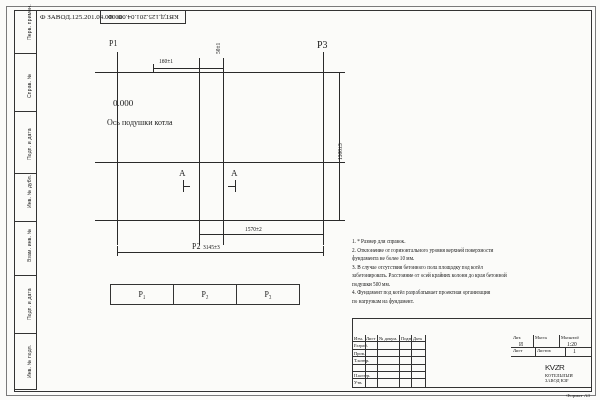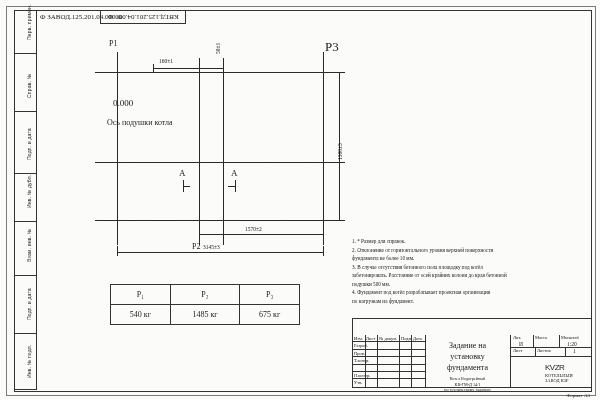--- a/index.html
+++ b/index.html
@@ -106,21 +106,21 @@
     <div class="tick" style="left:226px;top:120px"></div>
     <div class="tick" style="left:20px;top:178px"></div>
     <div class="tick" style="left:102px;top:178px"></div>
     <div class="tick" style="left:126px;top:178px"></div>
     <div class="tick" style="left:226px;top:178px"></div>
 
     <div class="ln v" style="left:22px;top:12px;height:20px"></div>
     <div class="lbl" style="left:14px;top:-1px;font-size:8px">P1</div>
 
     <div class="ln v" style="left:228px;top:12px;height:20px"></div>
-    <div class="lbl" style="left:230px;top:-1px;font-size:13px">P3</div>
+    <div class="lbl" style="left:222px;top:-1px;font-size:10px">P3</div>
 
     <div class="ln v" style="left:104px;top:180px;height:22px"></div>
     <div class="lbl" style="left:97px;top:202px;font-size:8px">P2</div>
 
     <div class="lbl" style="left:18px;top:58px;font-size:9px">0.000</div>
     <div class="lbl" style="left:12px;top:78px;font-size:8px">Ось подушки котла</div>
 
     <div class="ln h" style="left:58px;top:28px;width:46px"></div>
     <div class="ln v" style="left:58px;top:24px;height:8px"></div>
     <div class="ln v" style="left:104px;top:24px;height:8px"></div>
@@ -150,25 +150,20 @@
     <div class="dimtxt" style="left:108px;top:204px">3145±3</div>
   </div>
 
 
   <table class="ptable">
     <tbody>
         <tr>
       <td>P₁</td>
       <td>P₂</td>
       <td>P₃</td>
-    </tr>
-    <tr>
-      <td>540 кг</td>
-      <td>1485 кг</td>
-      <td>675 кг</td>
     </tr>
   </tbody>
     </table>
 
   <div class="notes">
     <div>1.  * Размер для справок.</div>
     <div>2.  Отклонение от горизонтального уровня верхней поверхности</div>
     <div>     фундамента не более 10 мм.</div>
     <div>3.  В случае отсутствия бетонного пола площадку под котёл</div>
     <div>     забетонировать. Расстояние от осей крайних колонн до края бетонной</div>
@@ -202,30 +197,20 @@
       </div>
       <div class="tb-lrow" style="top:44.4px;border-bottom:none">
         <span class="cellA" style="left:1px;top:1px">Утв.</span>
       </div>
       <div class="colline" style="left:12px;top:0;height:52px"></div>
       <div class="colline" style="left:24px;top:0;height:52px"></div>
       <div class="colline" style="left:46px;top:0;height:52px"></div>
       <div class="colline" style="left:58px;top:0;height:52px"></div>
     </div>
 
-    <div class="tb-mid">
-      <div>Задание на</div>
-      <div>установку</div>
-      <div>фундамента</div>
-      <div style="font-size:4.2px;margin-top:3px;line-height:1.3">
-        <div>Котел Водогрейный</div>
-        <div>КВ-ГМ-Д 14/1</div>
-        <div>по техническому заданию</div>
-      </div>
-    </div>
 
     <div class="tb-right">
       <div class="tb-r1">
         <span class="cellA" style="left:2px;top:0px">Лит.</span>
         <span class="cellA" style="left:24px;top:0px">Масса</span>
         <span class="cellA" style="left:50px;top:0px">Масштаб</span>
         <span class="cellA" style="left:8px;top:6px;font-size:5.5px">И</span>
         <span class="cellA" style="left:56px;top:6px;font-size:5.5px">1:20</span>
         <div class="colline" style="left:22px;top:0;height:12px"></div>
         <div class="colline" style="left:48px;top:0;height:12px"></div>

